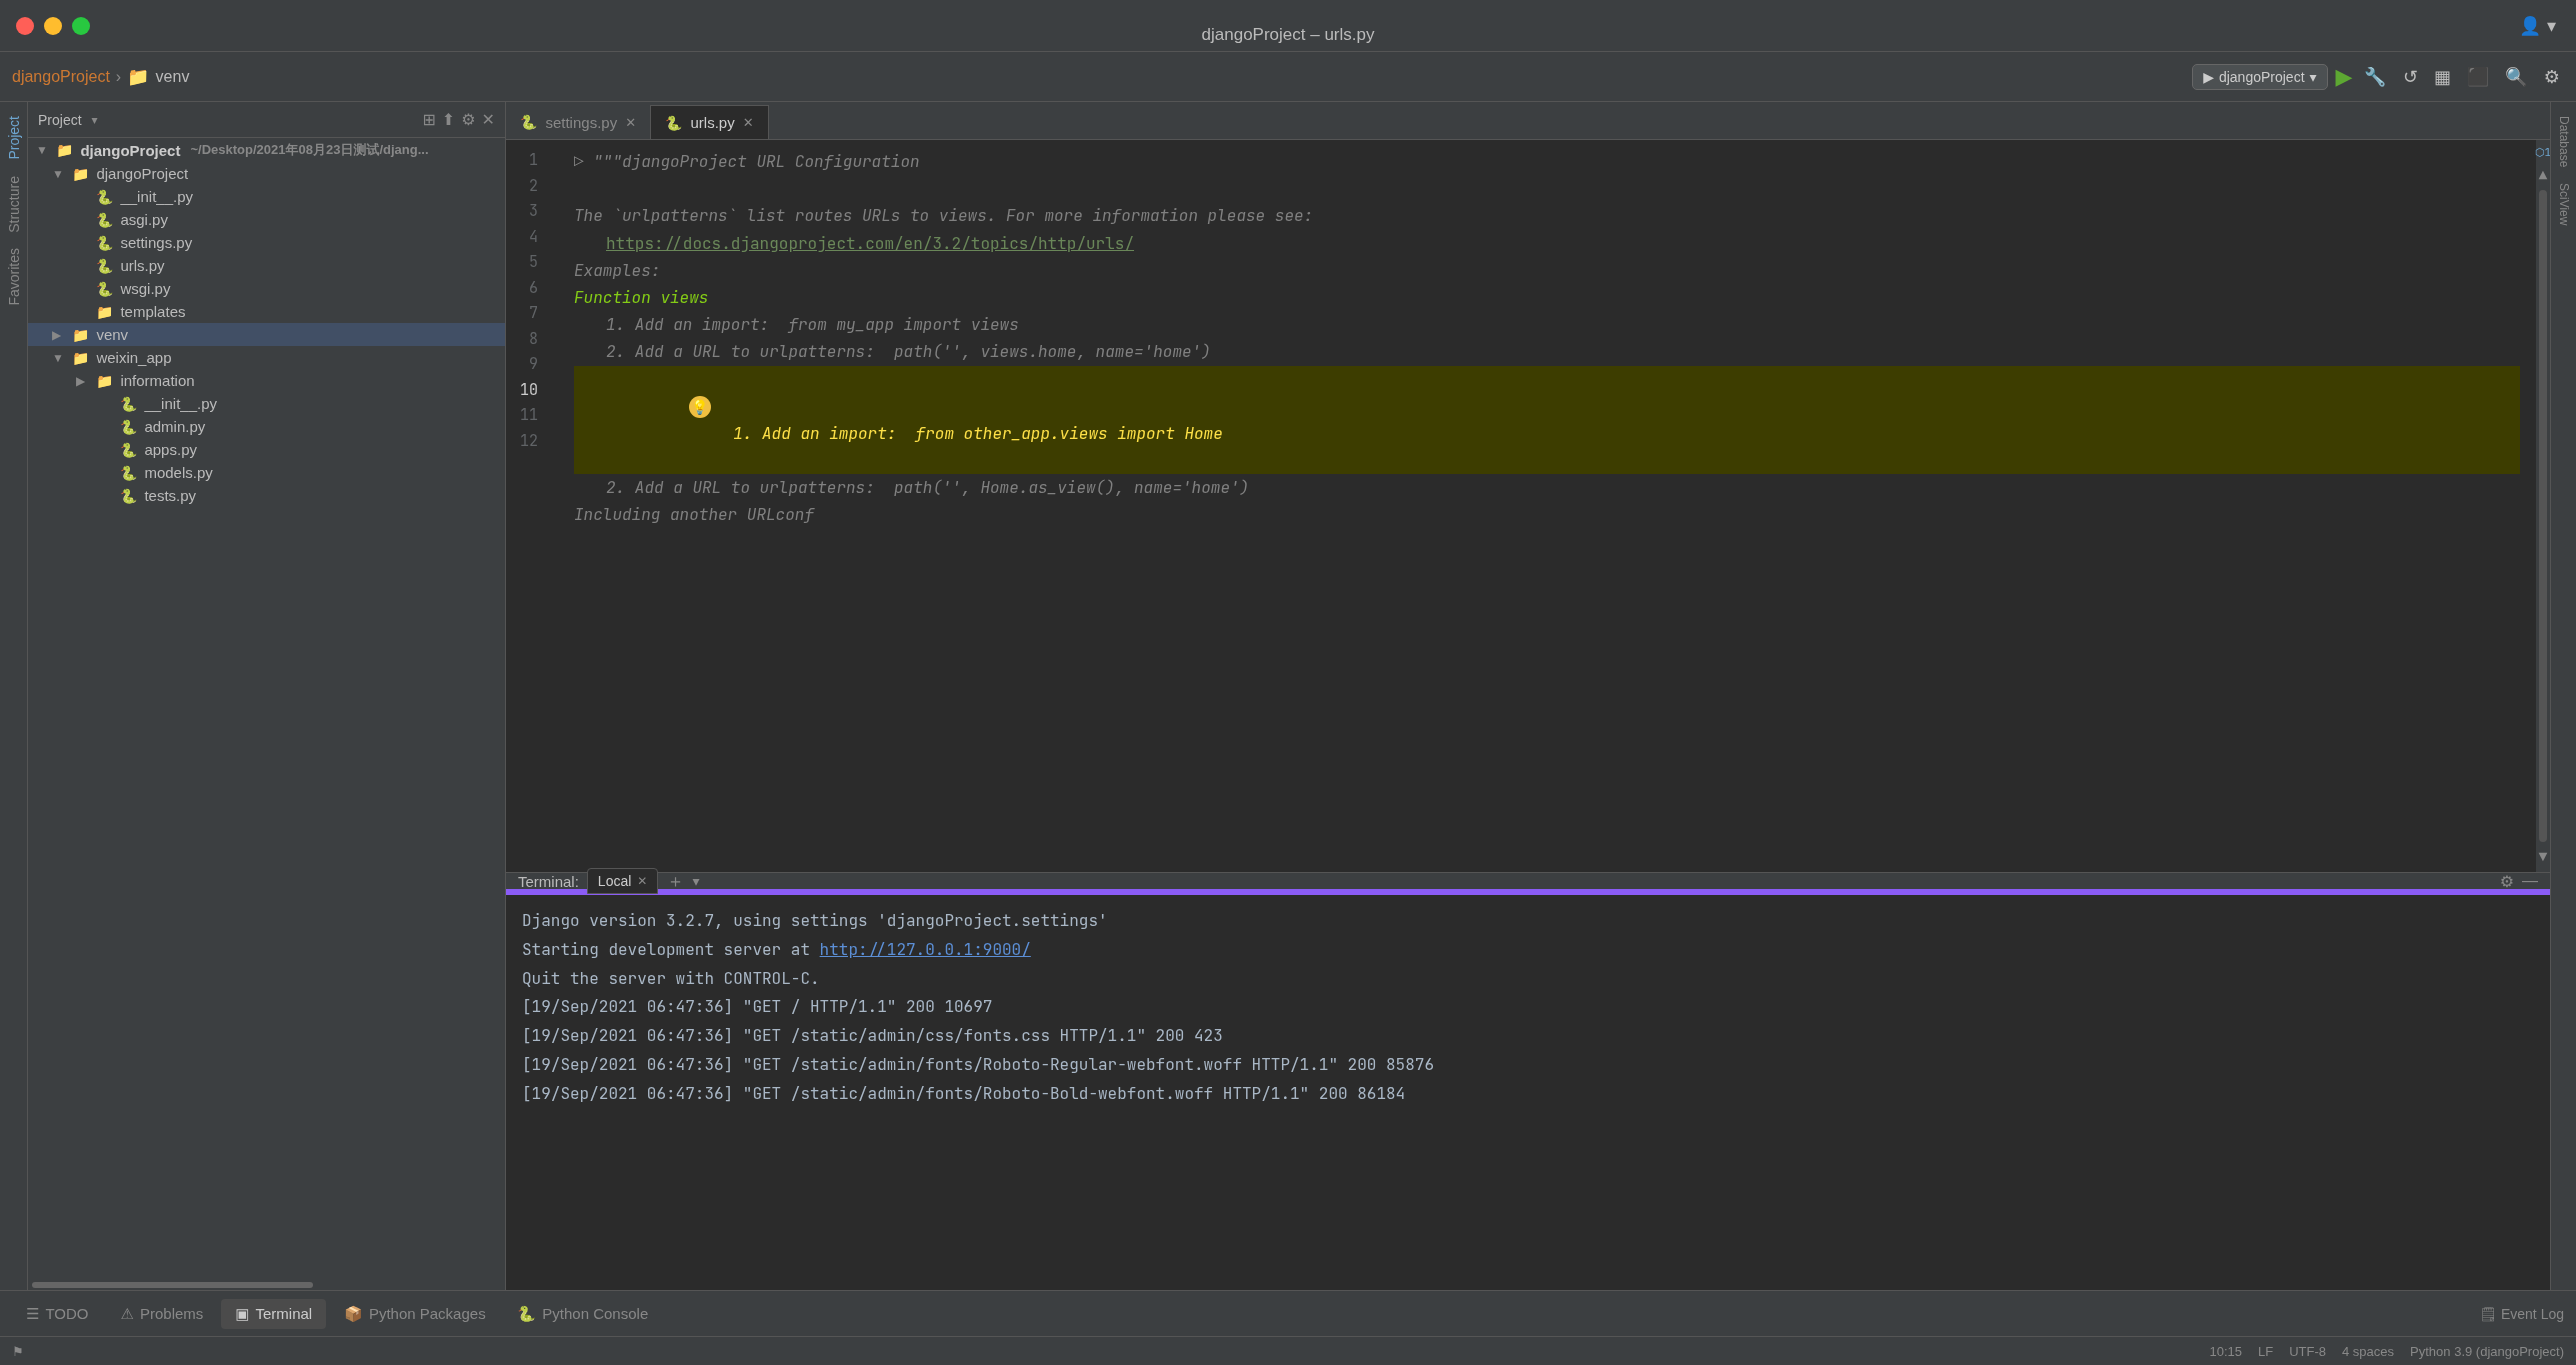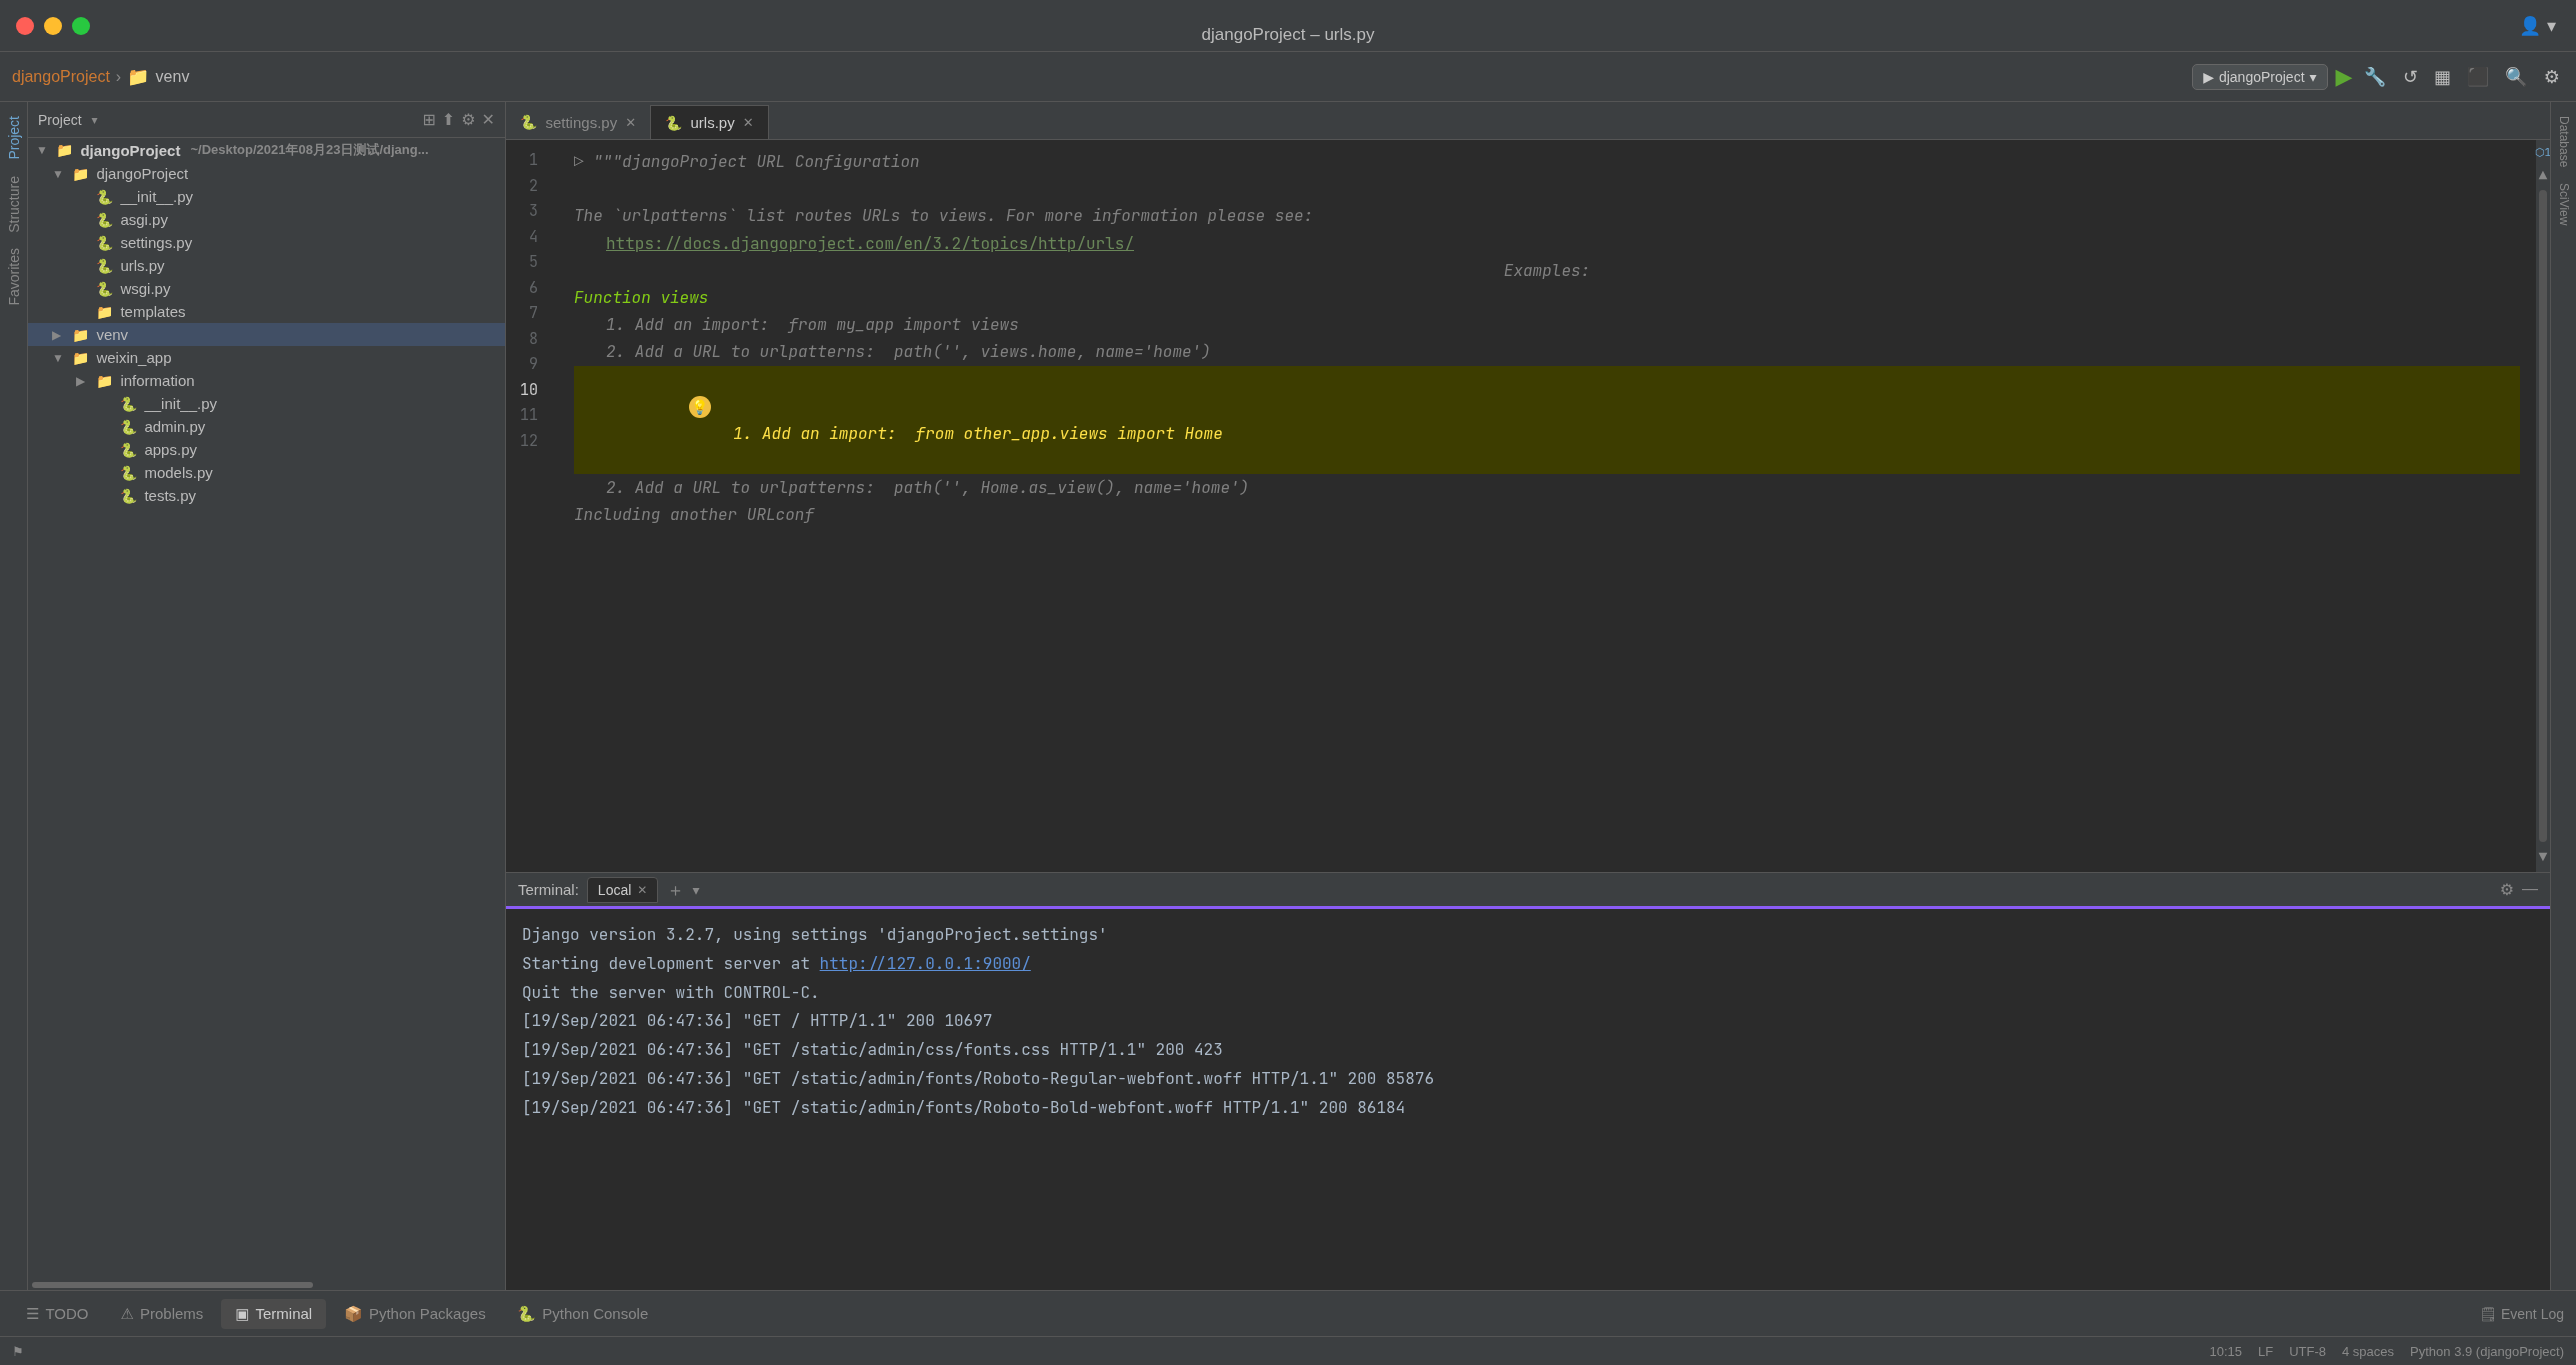--- a/index.html
+++ b/index.html
@@ -196,27 +196,27 @@
     
     .terminal-area {
       height: 418px;
       background: #2b2b2b;
       display: flex;
       flex-direction: column;
       flex-shrink: 0;
       border-top: 1px solid #555;
     }
     .terminal-header {
-      height: 36px;
+      height: 22px;
       background: #3c3f41;
       display: flex;
       align-items: center;
       padding: 0 12px;
       gap: 8px;
-      border-bottom: 3px solid #8b5cf6;
+      border-bottom: 6px solid #8b5cf6;
     }
     .terminal-label { color: #bbb; font-size: 15px; }
     .terminal-tab {
       display: flex;
       align-items: center;
       gap: 6px;
       padding: 4px 10px;
       background: #2b2b2b;
       border: 1px solid #555;
       border-radius: 4px 4px 0 0;
@@ -474,21 +474,21 @@
           <div class="line-number">9</div>
           <div class="line-number" style="color:#ccc;">10</div>
           <div class="line-number">11</div>
           <div class="line-number">12</div>
         </div>
         <div class="code-area">
           <div class="code-line code-comment"><span style="color:#888;">▷</span> <span style="color:#808080;font-style:italic;">"""djangoProject URL Configuration</span></div>
           <div class="code-line">&nbsp;</div>
           <div class="code-line code-comment" style="color:#808080;font-style:italic;">The `urlpatterns` list routes URLs to views. For more information please see:</div>
           <div class="code-line" style="padding-left:32px;"><span class="code-link">https://docs.djangoproject.com/en/3.2/topics/http/urls/</span></div>
-          <div class="code-line code-comment" style="color:#808080;text-align:center;">Examples:</div>
+          <div class="code-line code-comment" style="color:#808080;">Examples:</div>
           <div class="code-line code-comment" style="color:#84cc16;font-style:italic;">Function views</div>
           <div class="code-line code-comment" style="color:#808080;font-style:italic;padding-left:32px;">1. Add an import:  from my_app import views</div>
           <div class="code-line code-comment" style="color:#808080;font-style:italic;padding-left:32px;">2. Add a URL to urlpatterns:  path('', views.home, name='home')</div>
           <div class="code-line highlighted" style="background:#3d3d00;padding-left:0;">
             <span style="display:inline-block;width:22px;height:22px;background:#f0c040;border-radius:50%;text-align:center;line-height:22px;font-size:14px;vertical-align:middle;margin-right:4px;">💡</span>
             <span style="color:#fde047;font-style:italic;margin-left:44px;">1. Add an import:  from other_app.views import Home</span>
           </div>
           <div class="code-line code-comment" style="color:#808080;font-style:italic;padding-left:32px;">2. Add a URL to urlpatterns:  path('', Home.as_view(), name='home')</div>
           <div class="code-line code-comment" style="color:#808080;font-style:italic;">Including another URLconf</div>
         </div>

